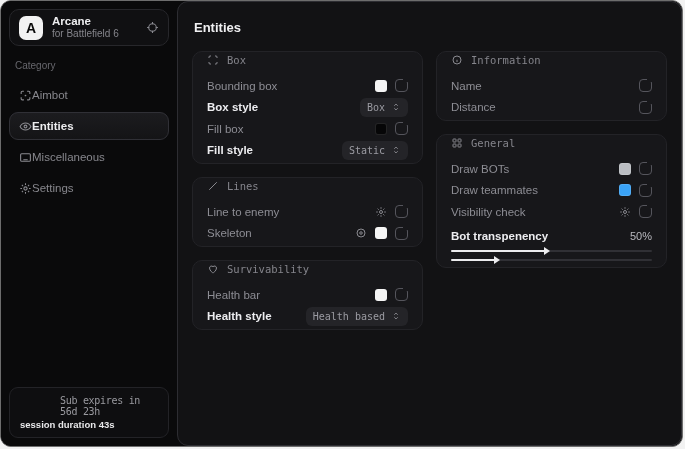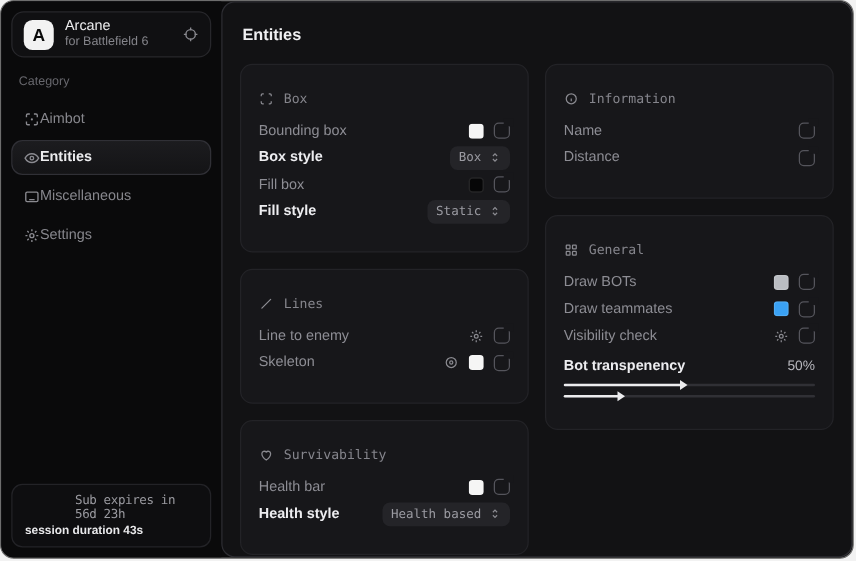--- a/index.html
+++ b/index.html
@@ -18,21 +18,21 @@
   .brand-card{
     display:flex;align-items:center;gap:9px;height:37px;padding:0 9px;
     border:1px solid #27272b;border-radius:10px;background:#101012;box-sizing:border-box;
   }
   .logo{
     width:24px;height:24px;border-radius:7px;background:#f2f2f2;color:#0a0a0a;
     display:flex;align-items:center;justify-content:center;
     font-weight:bold;font-size:14px;
   }
   .brand-text{flex:1;line-height:1.15;}
-  .brand-name{font-size:11.5px;font-weight:normal;color:#ededef;}
+  .brand-name{font-size:11.5px;font-weight:bold;color:#ededef;}
   .brand-sub{font-size:10px;color:#85858b;}
   .brand-card svg{flex:none;}
   .category{font-size:10px;color:#67676d;margin:14px 6px 10px;}
   .nav-item{
     display:flex;align-items:center;gap:0;height:26px;padding:0 9px;margin:0 0 3px;
     border:1px solid transparent;border-radius:9px;color:#87878d;font-size:11.5px;cursor:pointer;
   }
   .nav-item.active{
     border-color:#303036;background:linear-gradient(180deg,#1c1c1f,#141416);
     color:#ededef;font-weight:bold;
@@ -48,21 +48,21 @@
   
   .main{
     flex:1;border:1px solid #2d2d32;border-radius:11px;background:#121214;
     padding:14px 14px;box-sizing:border-box;position:relative;left:0;
   }
   .page-title{font-size:13px;font-weight:bold;color:#f0f0f2;margin:4px 2px 16px;}
   .columns{display:flex;gap:13px;}
   .col{flex:1;min-width:0;}
   .card{
     background:#17171a;border:1px solid #232327;border-radius:10px;
-    padding:21px 14px;margin-bottom:13px;box-sizing:border-box;
+    padding:2px 14px;margin-bottom:13px;box-sizing:border-box;
   }
   .card-head{
     display:flex;align-items:center;gap:8px;margin-bottom:9px;
     font-family:"DejaVu Sans Mono", monospace;font-size:10.5px;color:#85858c;
   }
   .row{display:flex;align-items:center;min-height:21.5px;}
   .row .lbl{flex:1;font-size:11.5px;color:#8d8d94;}
   .row .lbl.strong{color:#ededf0;font-weight:bold;}
   .ctrl{display:flex;align-items:center;gap:8px;}
   .swatch{width:12px;height:12px;border-radius:3px;border:1px solid rgba(255,255,255,0.12);box-sizing:border-box;cursor:pointer;}

